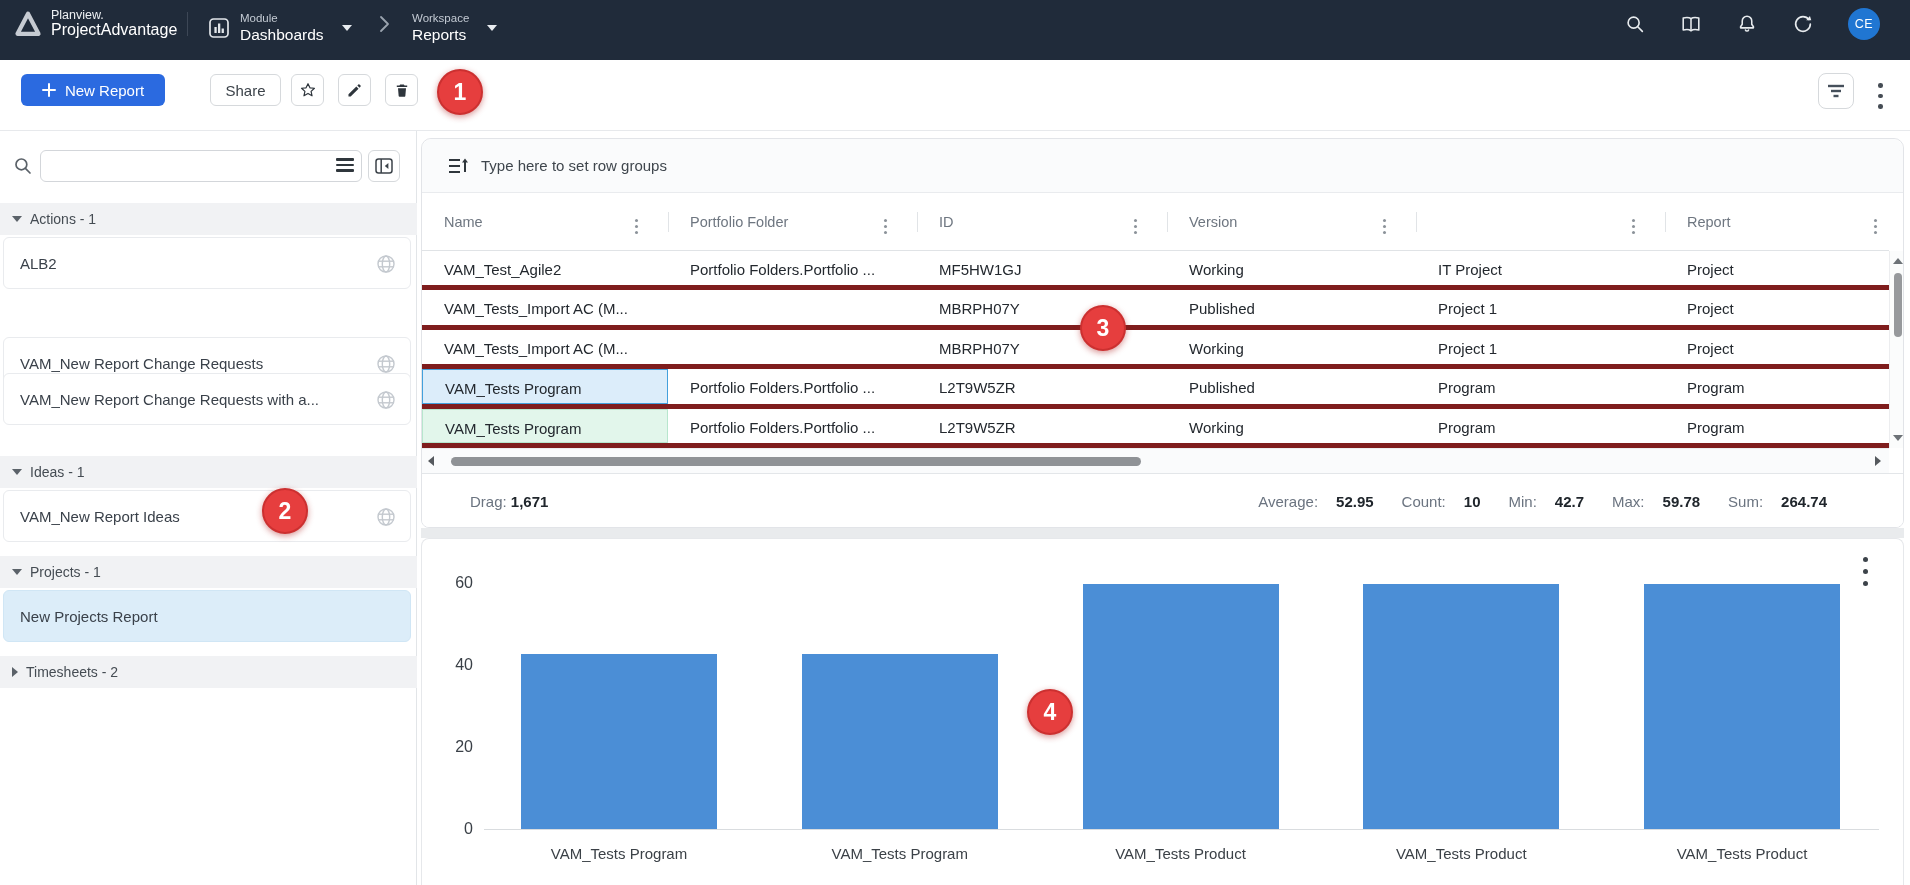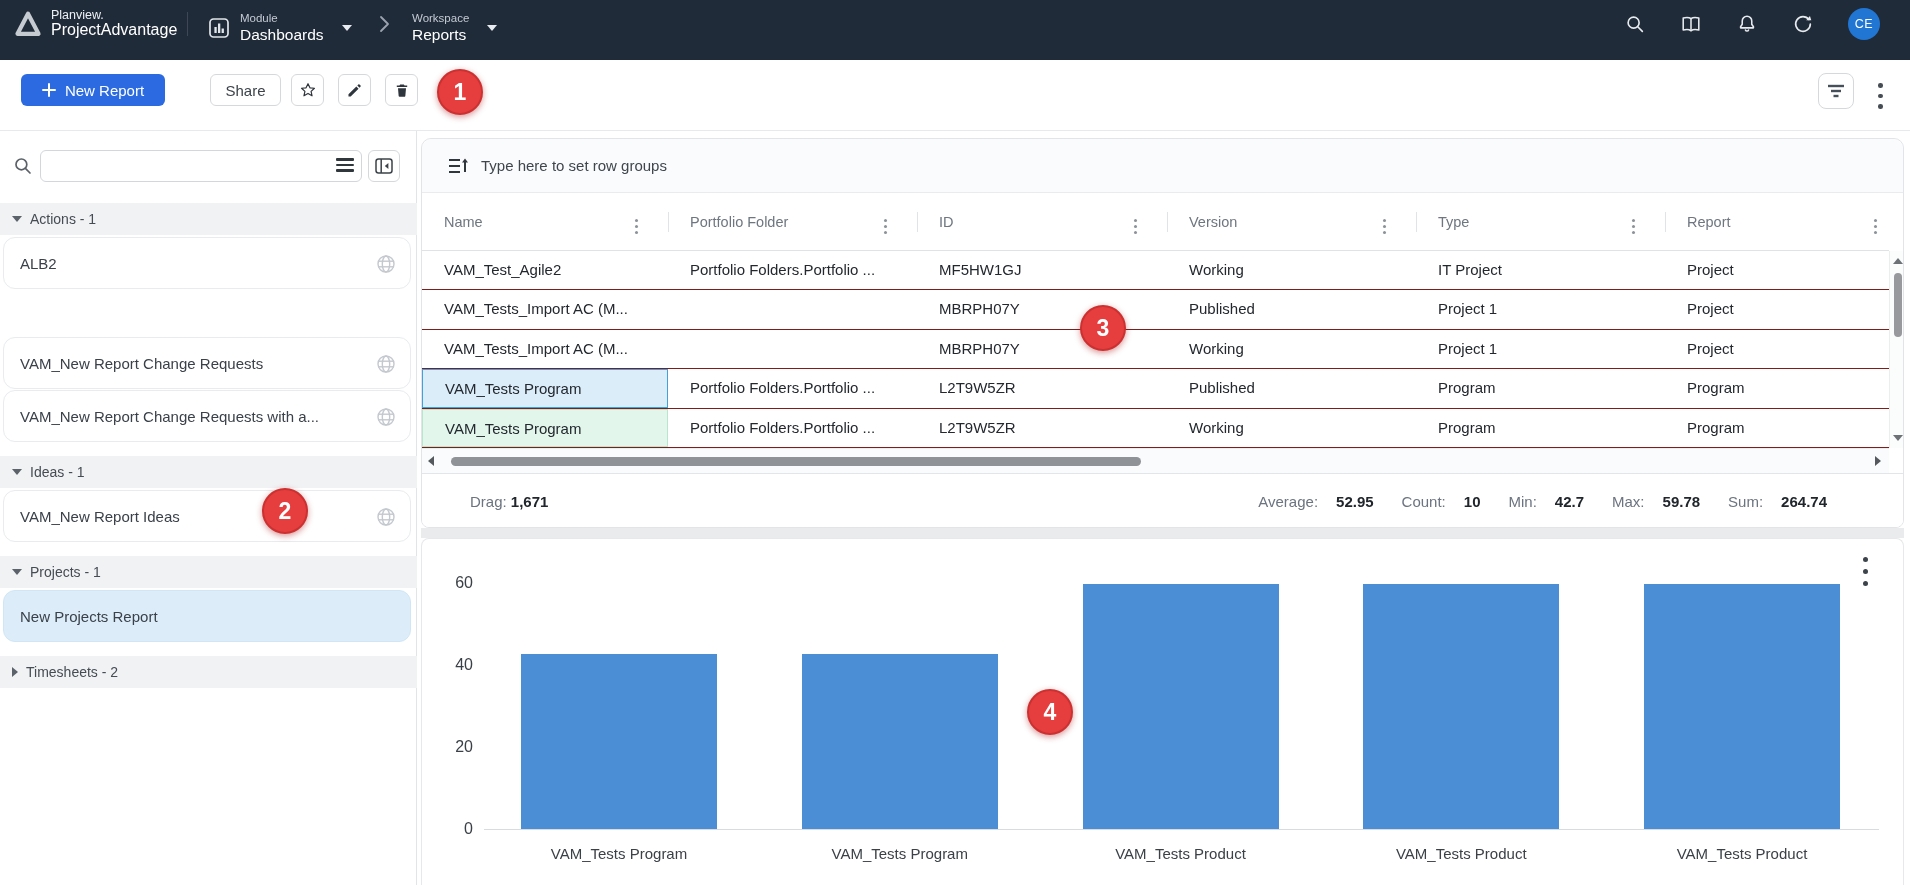--- a/index.html
+++ b/index.html
@@ -50,44 +50,44 @@
   .sidebar { position:absolute; left:0; top:131px; width:417px; height:754px; background:#fff; border-right:1px solid #e2e5e8; }
   .search-icon { position:absolute; left:13px; top:25px; width:20px; height:20px; }
   .search-input { position:absolute; left:40px; top:19px; width:322px; height:32px; border:1px solid #d3d6da; border-radius:6px; font-size:14px; padding:0 34px 0 10px; color:#333; outline:none; }
   .input-menu-icon { position:absolute; left:336px; top:27px; width:18px; height:16px; cursor:pointer; }
   .input-menu-icon span { display:block; height:2.5px; background:#2f363c; margin-bottom:3px; border-radius:1px; }
   .panel-toggle { position:absolute; left:368px; top:19px; width:32px; height:32px; border:1px solid #d6d9dc; border-radius:6px; background:#fff; display:flex; align-items:center; justify-content:center; cursor:pointer; }
   .strip { position:absolute; left:0; width:417px; height:32px; background:#f1f2f4; display:flex; align-items:center; padding-left:12px; gap:8px; cursor:pointer; }
   .strip-label { font-size:14px; color:#454c53; }
   .tri-exp { width:0; height:0; border-left:5px solid transparent; border-right:5px solid transparent; border-top:6px solid #5b6269; }
   .tri-col { width:0; height:0; border-top:5px solid transparent; border-bottom:5px solid transparent; border-left:6px solid #5b6269; }
-  .card { position:absolute; left:3px; width:408px; height:52px; background:#fff; border:1px solid #e9ebee; border-radius:12px; display:flex; align-items:center; padding-left:16px; cursor:pointer; }
+  .card { position:absolute; left:3px; width:408px; height:52px; background:#fff; border:1px solid #e9ebee; border-radius:6px; display:flex; align-items:center; padding-left:16px; cursor:pointer; }
   .card-label { font-size:15px; color:#3a414a; white-space:nowrap; overflow:hidden; }
   .card-globe { position:absolute; right:14px; top:16px; width:20px; height:20px; cursor:pointer; }
   .card-selected { background:#dcedf9; border-color:#d0e6f5;text-align:center; }
   .s-actions { top:72px; } .c-alb2 { top:106px; }
-  .s-cr { top:172px; } .c-cr1 { top:206px; } .c-cr2 { top:259px; }
+  .s-cr { top:172px; } .c-cr1 { top:206px; } .c-cr2 { top:242px; }
   .s-ideas { top:325px; } .c-ideas { top:359px; }
   .s-projects { top:425px; } .c-projects { top:459px; }
   .s-timesheets { top:525px; }
 
   
   .grid-panel { position:absolute; left:421px; top:138px; width:1483px; height:390px; background:#fff; border:1px solid #e2e4e8; border-radius:10px 10px 8px 8px; overflow:hidden; }
   .dragbar { position:absolute; left:0; top:0; width:100%; height:54px; background:#fafbfc; border-bottom:1px solid #e9ebee; border-radius:10px 10px 0 0; }
   .dragbar-icon { position:absolute; left:27px; top:18px; width:19px; height:18px; }
   .dragbar-text { position:absolute; left:59px; top:18px; font-size:15px; color:#3f464d; }
   .ghead { position:absolute; left:0; top:54px; width:1467px; height:58px; border-bottom:1px solid #e0e3e6; }
   .hcell { position:absolute; top:0; height:100%; display:flex; align-items:center; padding-left:22px; font-size:14.5px; color:#6e7680; cursor:pointer; }
   .hsep { position:absolute; top:19px; width:1px; height:20px; background:#e1e4e7; }
   .hkebab { position:absolute; top:24px; }
   .hkebab i { width:3px; height:3px; margin:1.6px 0; background:#8b9299; }
   .c0{left:0;width:246px} .c1{left:246px;width:249px} .c2{left:495px;width:250px}
   .c3{left:745px;width:249px} .c4{left:994px;width:249px} .c5{left:1243px;width:224px}
   .grows { position:absolute; left:0; top:112px; width:1467px; height:197px; }
-  .grow { position:relative; width:100%; height:39.4px; border-bottom:1px solid #7f1d1d; cursor:pointer;text-decoration:underline; }
+  .grow { position:relative; width:100%; height:39.4px; border-bottom:5px solid #7f1d1d; cursor:pointer;text-decoration:underline; }
   .cell { position:absolute; top:0; height:100%; line-height:38px; padding-left:22px; font-size:15px; color:#23282e; white-space:nowrap; overflow:hidden; }
   .hl-blue { background:#dcedfa; border:1.5px solid #43a0dc; }
   .hl-green { background:#e2f6eb; border:1px solid #b7e6cd; }
 
   
   .vscroll { position:absolute; left:1467px; top:112px; width:16px; height:197px; background:#fbfcfc; border-left:1px solid #ecedef; }
   .vthumb { position:absolute; left:4px; top:22px; width:8px; height:64px; border-radius:4px; background:#97999c; cursor:pointer; }
   .tri-up-s { position:absolute; left:3px; top:7px; width:0; height:0; border-left:5px solid transparent; border-right:5px solid transparent; border-bottom:6px solid #6d7277; cursor:pointer; }
   .tri-dn-s { position:absolute; left:3px; bottom:7px; width:0; height:0; border-left:5px solid transparent; border-right:5px solid transparent; border-top:6px solid #6d7277; cursor:pointer; }
 
@@ -316,23 +316,20 @@
           <span>Name</span>
         </div>
       <div class="hcell c1">
           <span>Portfolio Folder</span>
         </div>
       <div class="hcell c2">
           <span>ID</span>
         </div>
       <div class="hcell c3">
           <span>Version</span>
-        </div>
-      <div class="hcell c4">
-          <span>Type</span>
         </div>
       <div class="hcell c5">
           <span>Report</span>
         </div>
       <div class="kebab hkebab" style="left:213px">
           <i></i>
           <i></i>
           <i></i>
         </div>
       <div class="kebab hkebab" style="left:462px">

